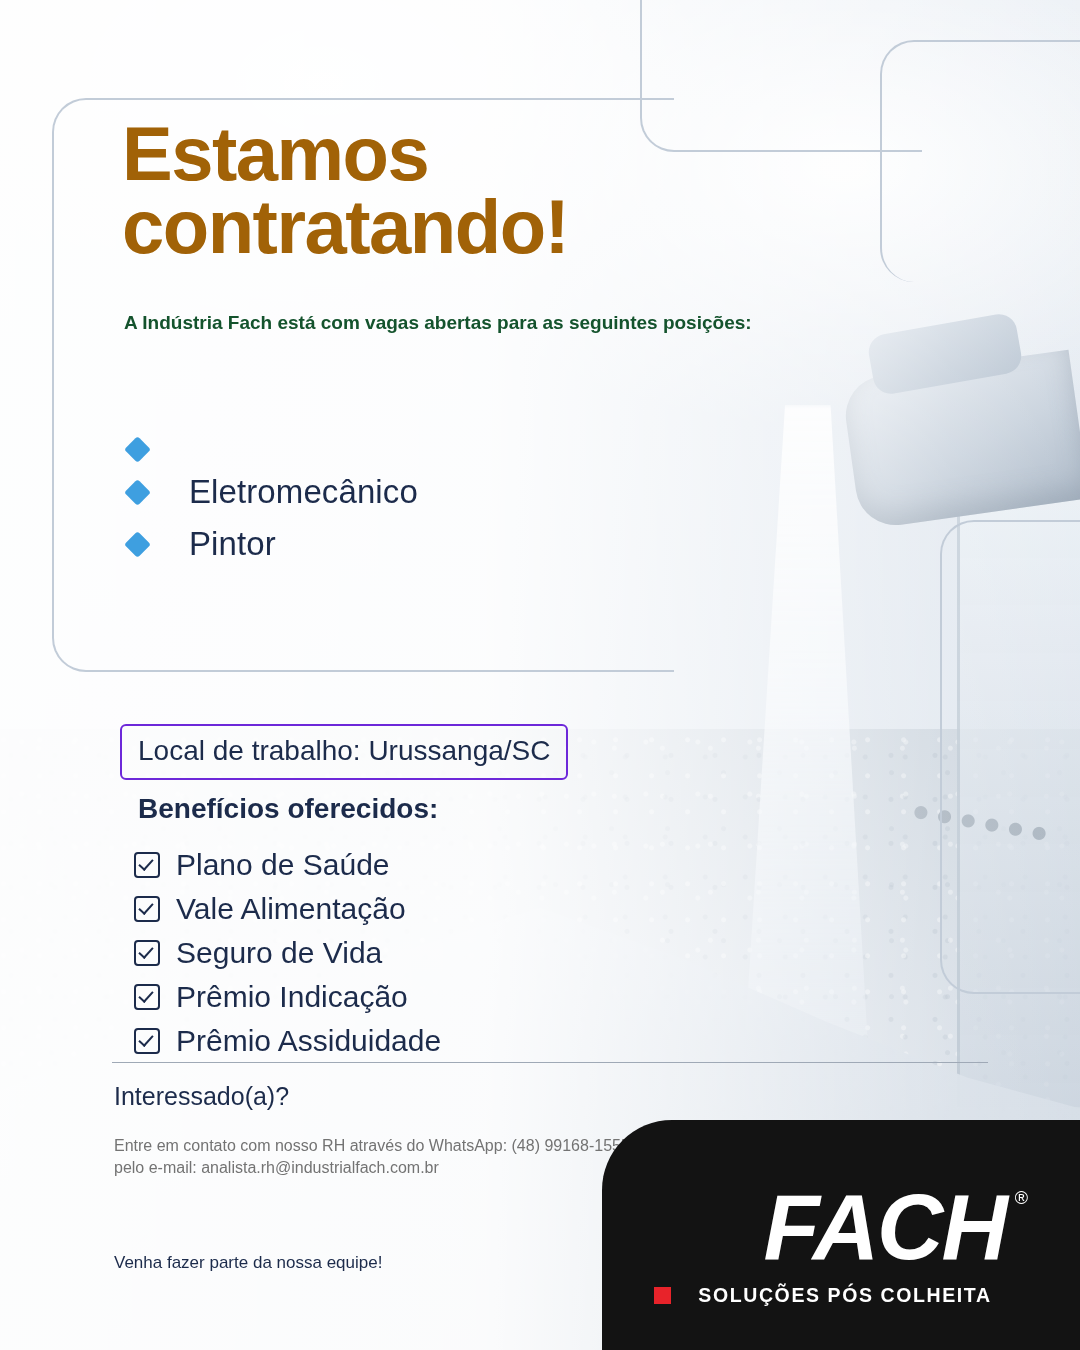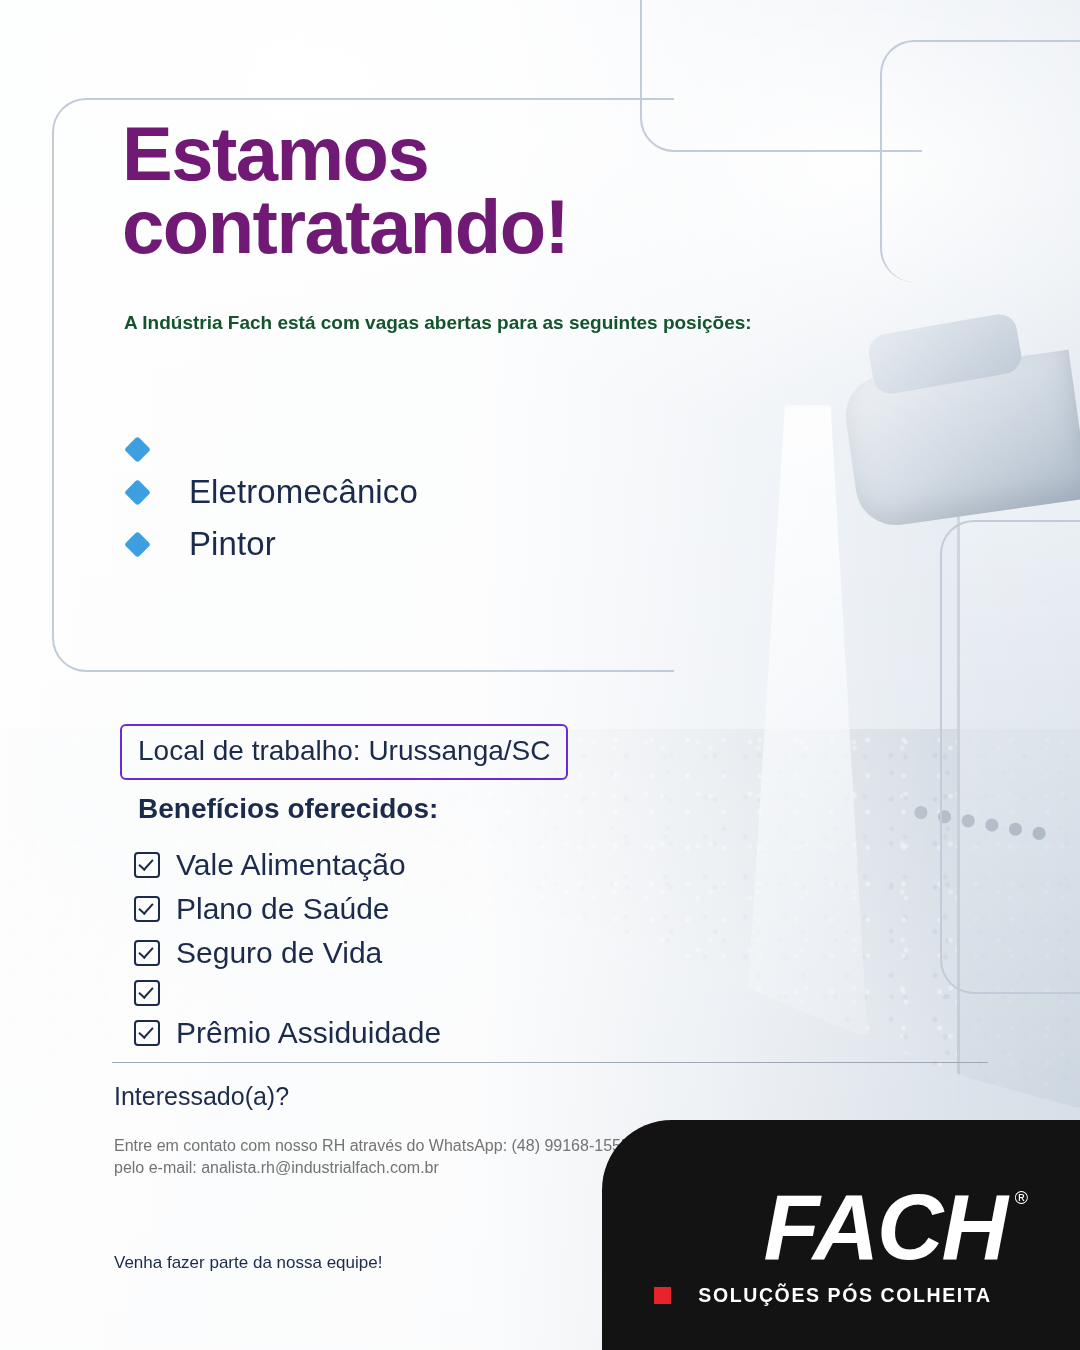--- a/index.html
+++ b/index.html
@@ -162,21 +162,21 @@
     position: absolute;
     left: 0; top: 0;
     width: 1080px; height: 1350px;
   }
 
   .headline {
     position: absolute;
     left: 122px;
     top: 118px;
     width: 640px;
-    color: #701a75;
+    color: #a16207;
     font-size: 76px;
     font-weight: 700;
     line-height: 0.96;
     letter-spacing: -1.5px;
   }
   .headline .l2 { display: block; }
 
   .subhead {
     position: absolute;
     left: 124px;
@@ -408,32 +408,33 @@
 
     <div class="local-box">
       <span>Local de trabalho: Urussanga/SC</span>
     </div>
 
     <div class="benef-title">Benefícios oferecidos:</div>
 
     <div class="benefits">
       <div class="benefit">
         <span class="chk"></span>
-        <span class="benefit-label">Vale Alimentação</span>
+        <span class="benefit-label">Plano de Saúde</span>
       </div>
       <div class="benefit">
         <span class="chk"></span>
-        <span class="benefit-label">Plano de Saúde</span>
+        <span class="benefit-label">Vale Alimentação</span>
       </div>
       <div class="benefit">
         <span class="chk"></span>
         <span class="benefit-label">Seguro de Vida</span>
       </div>
       <div class="benefit">
         <span class="chk"></span>
+        <span class="benefit-label">Prêmio Indicação</span>
       </div>
       <div class="benefit">
         <span class="chk"></span>
         <span class="benefit-label">Prêmio Assiduidade</span>
       </div>
     </div>
 
     <div class="divider"></div>
 
     <div class="interested">Interessado(a)?</div>

